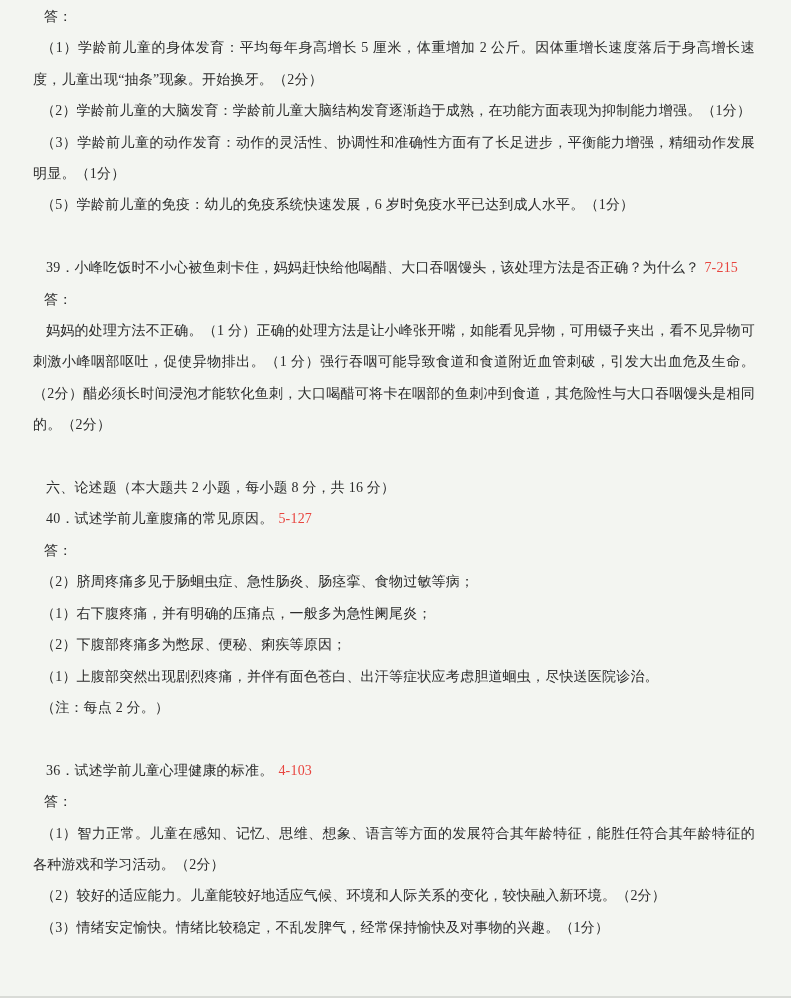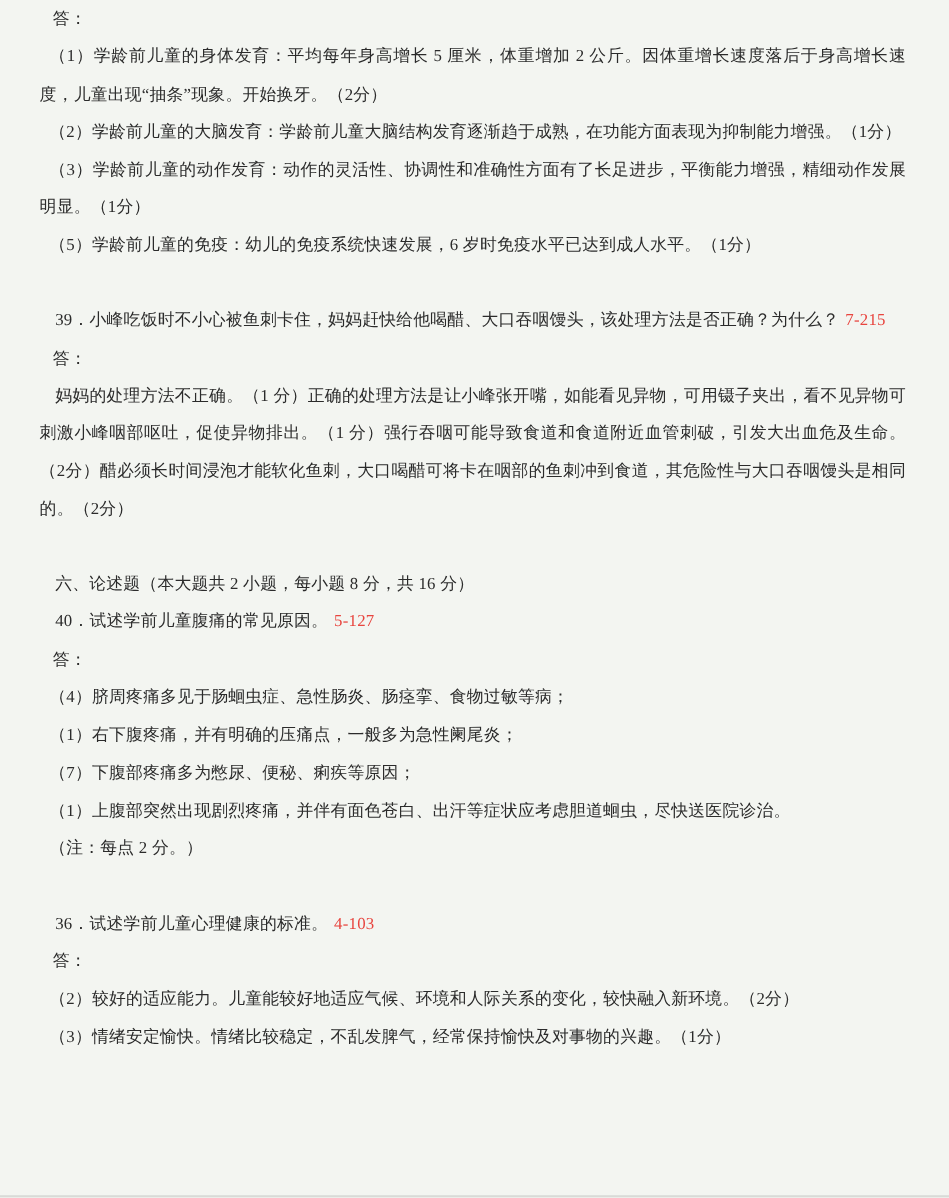--- a/index.html
+++ b/index.html
@@ -76,32 +76,33 @@
   </section>
 
   <div class="spacer"></div>
 
   <section>
     <p class="para section-heading">六、论述题（本大题共 2 小题，每小题 8 分，共 16 分）</p>
     <p class="para question">
       <span>40．试述学前儿童腹痛的常见原因。</span><span class="page-ref">5-127</span>
     </p>
     <p class="para answer-label">答：</p>
-    <p class="para item">（4）脐周疼痛多见于肠蛔虫症、急性肠炎、肠痉挛、食物过敏等病；</p>
+    <p class="para item">（2）脐周疼痛多见于肠蛔虫症、急性肠炎、肠痉挛、食物过敏等病；</p>
     <p class="para item">（1）右下腹疼痛，并有明确的压痛点，一般多为急性阑尾炎；</p>
-    <p class="para item">（7）下腹部疼痛多为憋尿、便秘、痢疾等原因；</p>
+    <p class="para item">（2）下腹部疼痛多为憋尿、便秘、痢疾等原因；</p>
     <p class="para item">（1）上腹部突然出现剧烈疼痛，并伴有面色苍白、出汗等症状应考虑胆道蛔虫，尽快送医院诊治。</p>
     <p class="para item">（注：每点 2 分。）</p>
   </section>
 
   <div class="spacer"></div>
 
   <section>
     <p class="para question">
       <span>36．试述学前儿童心理健康的标准。</span><span class="page-ref">4-103</span>
     </p>
     <p class="para answer-label">答：</p>
+    <p class="para item">（1）智力正常。儿童在感知、记忆、思维、想象、语言等方面的发展符合其年龄特征，能胜任符合其年龄特征的各种游戏和学习活动。（2分）</p>
     <p class="para item">（2）较好的适应能力。儿童能较好地适应气候、环境和人际关系的变化，较快融入新环境。（2分）</p>
     <p class="para item">（3）情绪安定愉快。情绪比较稳定，不乱发脾气，经常保持愉快及对事物的兴趣。（1分）</p>
   </section>
 
   <div class="page-bottom-edge"></div>
 </div>
 
 </body></html>

